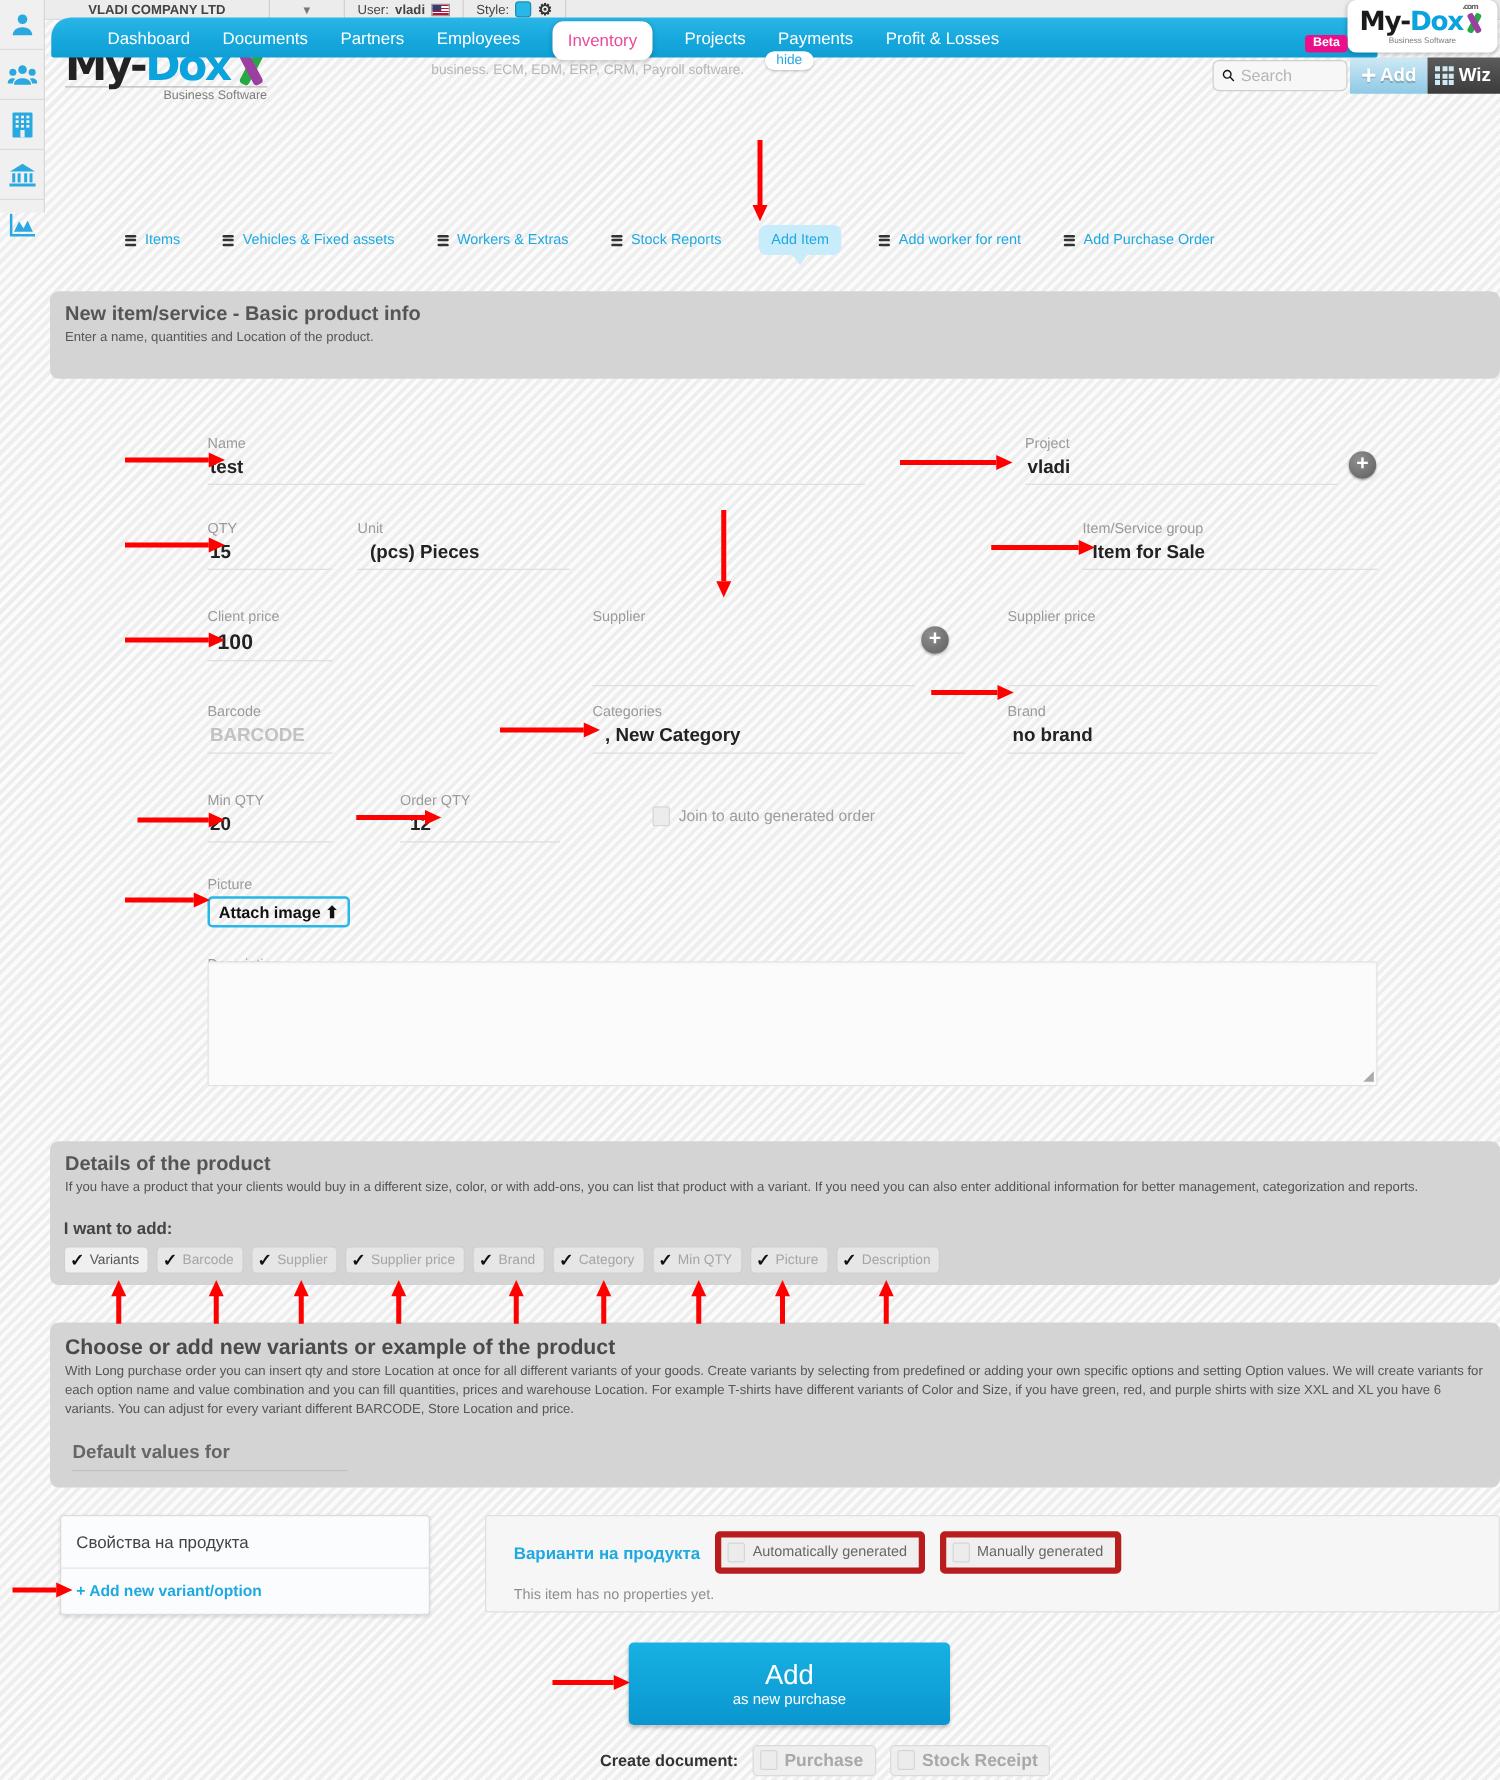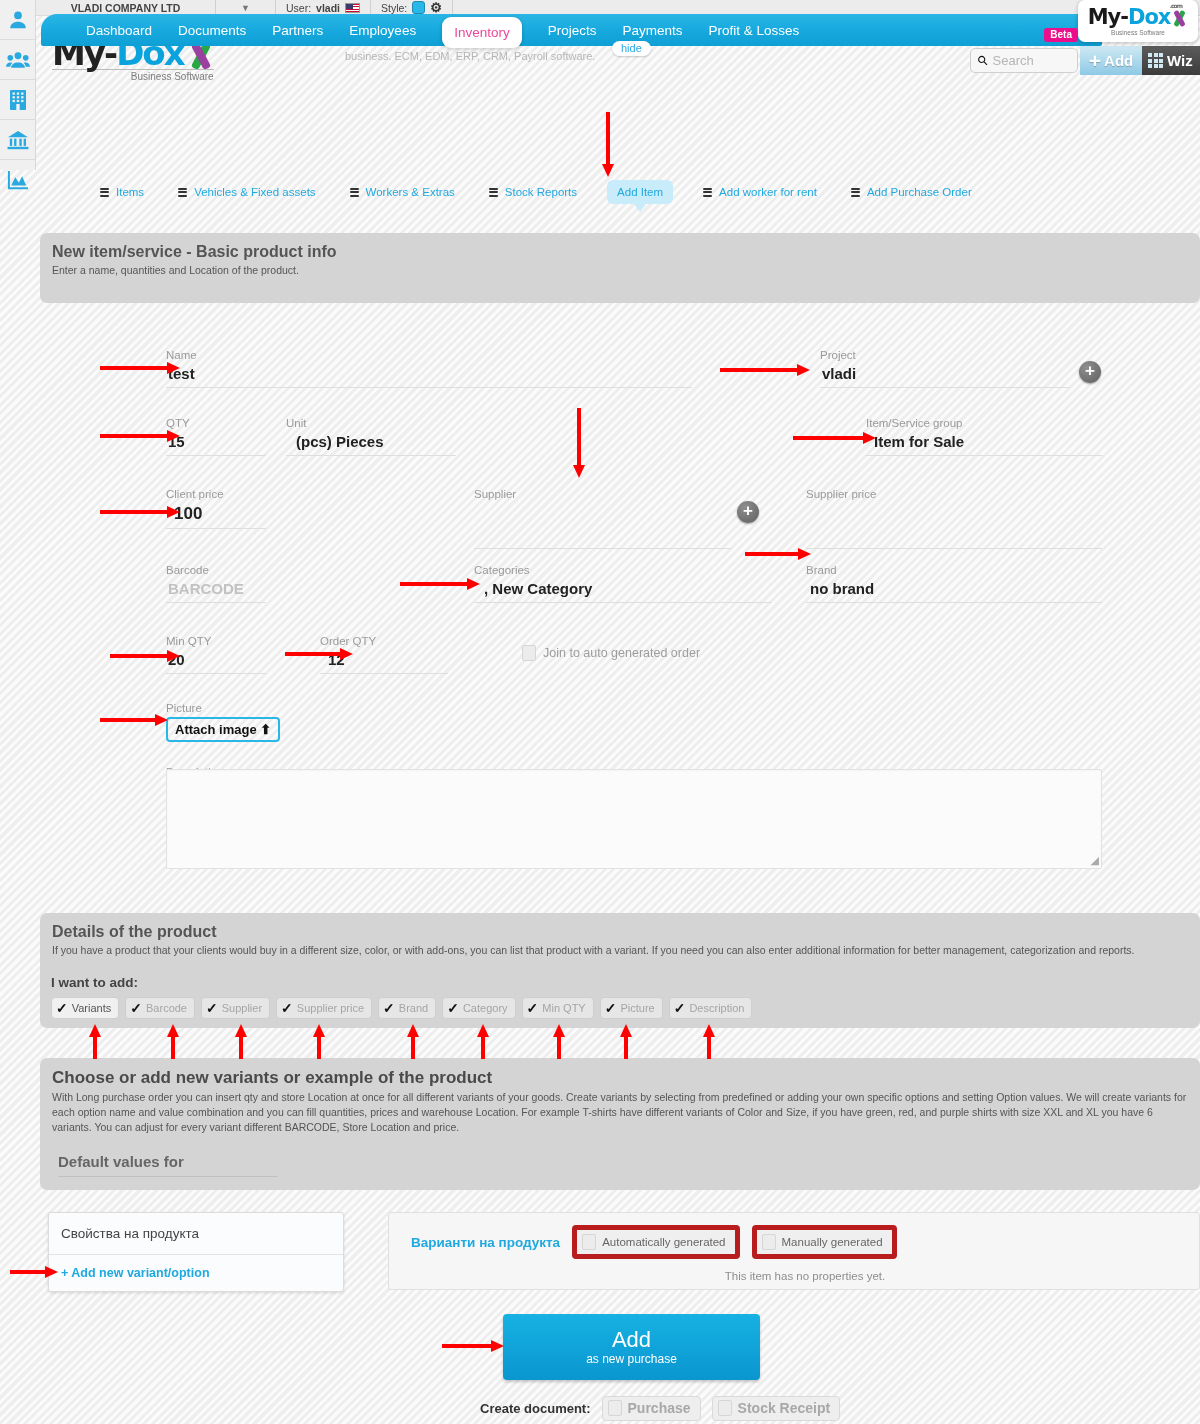--- a/index.html
+++ b/index.html
@@ -216,21 +216,21 @@
   #varbox {
     position:absolute; left:388px; top:1212px; width:812px; height:78px;
     background:#f6f6f6; border:1px solid #e0e0e0; border-radius:3px; z-index:16;
   }
   #varbox .vhead { display:flex; align-items:center; gap:12px; padding:12px 0 0 22px; }
   #varbox .vtitle { font-size:13.5px; font-weight:bold; color:#1fa9e0; }
   .genbtn {
     display:flex; align-items:center; gap:6px; background:#efefef; border:5px solid #b91c1c;
     border-radius:4px; padding:4px 9px 4px 5px; font-size:11.5px; color:#666;
   }
-  #varbox .vnote { font-size:11.5px; color:#8e8e8e; padding:11px 0 0 22px;text-align:center; }
+  #varbox .vnote { font-size:11.5px; color:#8e8e8e; padding:11px 0 0 22px; }
 
   
   #addbig {
     position:absolute; left:503px; top:1314px; width:257px; height:66px;
     background:linear-gradient(to bottom,#17b1e3 0%, #0a96cf 100%);
     border-radius:4px; box-shadow:0 2px 3px rgba(0,0,0,.2);
     display:flex; flex-direction:column; align-items:center; justify-content:center;
     color:#fff; z-index:16;
   }
   #addbig .a1 { font-size:22px; line-height:1.1; }

